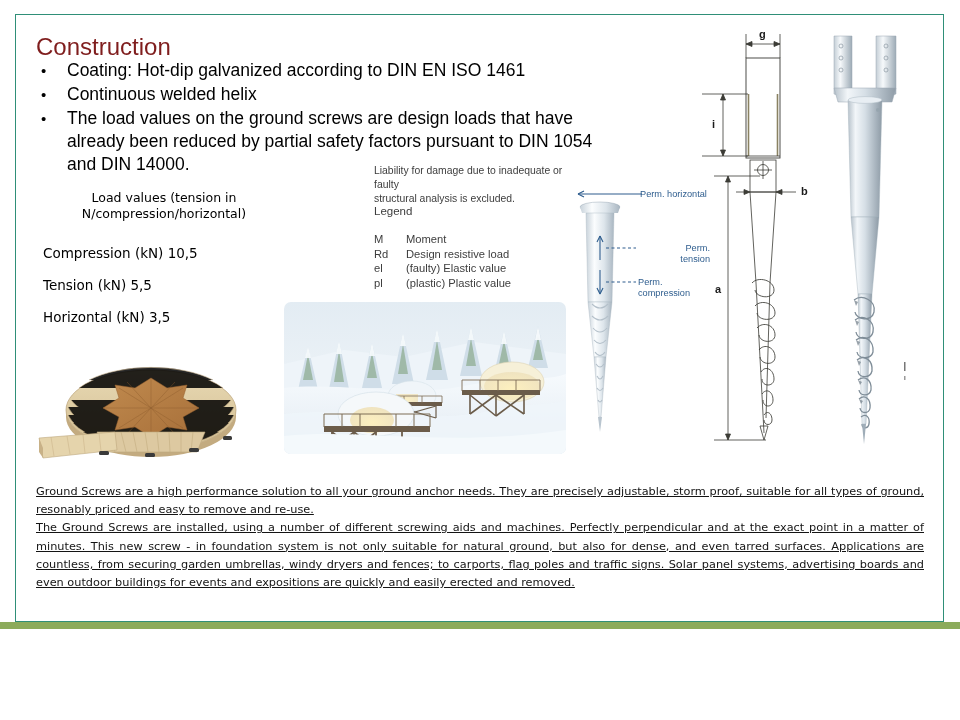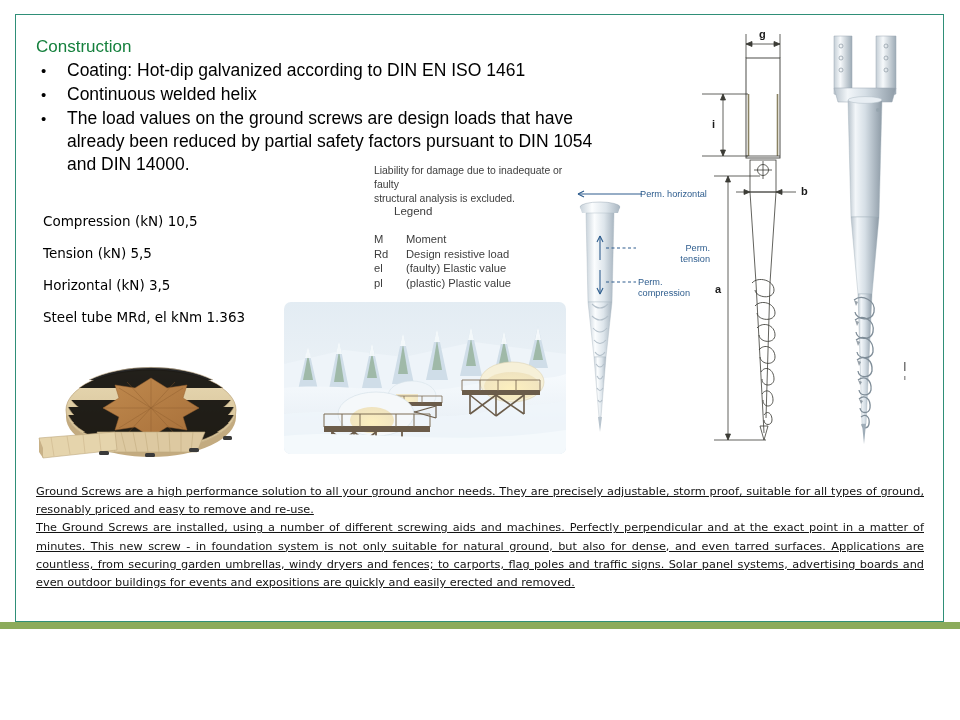--- a/index.html
+++ b/index.html
@@ -6,36 +6,36 @@
   body{width:960px;height:720px;position:relative;overflow:hidden;
        font-family:"Liberation Sans","DejaVu Sans",sans-serif;color:#000;}
 
   
   #page{position:absolute;left:0;top:0;width:960px;height:720px;background:#fff;}
   #frame{position:absolute;left:15px;top:14px;width:929px;height:608px;
          border:1.2px solid #2f8f78;box-sizing:border-box;pointer-events:none;}
 
   
   #construction{position:absolute;left:36px;top:36px;width:560px;}
-  .head-line{font-size:17px;line-height:22px;color:#15803d;}
+  .head-line{font-size:24px;line-height:22px;color:#7f1d1d;}
   .bul{display:flex;font-size:17.5px;line-height:23px;margin-top:1px;}
   .bul .dot{width:26px;flex:0 0 26px;text-align:left;padding-left:5px;font-size:15px;}
   .bul .btxt{flex:1;}
 
   
   #loadvals{position:absolute;left:38px;top:190px;width:250px;
             font-family:"DejaVu Sans","Liberation Sans",sans-serif;}
   #lv-title{font-size:12.5px;line-height:16px;text-align:center;width:200px;margin-left:26px;}
   .lv-row{font-size:13.5px;line-height:18px;margin-top:14px;padding-left:5px;}
   .lv-row.first{margin-top:22px;}
 
   
   #liability{position:absolute;left:374px;top:164px;width:190px;
              font-size:10.4px;line-height:14px;color:#3d3d3d;}
-  #legend-word{position:absolute;left:374px;top:205px;font-size:11.5px;color:#3d3d3d;margin-left:20px;}
+  #legend-word{position:absolute;left:374px;top:205px;font-size:11.5px;color:#3d3d3d;}
   #legend{position:absolute;left:374px;top:232px;width:200px;font-size:11.2px;
           line-height:14.5px;color:#3d3d3d;}
   .lg-row{display:flex;}
   .lg-k{width:32px;flex:0 0 32px;}
   .lg-v{flex:1;}
 
   
   #deck{position:absolute;left:27px;top:360px;width:228px;height:103px;}
 
   
@@ -85,24 +85,27 @@
       <span class="dot">•</span>
       <span class="btxt">Continuous welded helix</span>
     </div>
     <div class="bul">
       <span class="dot">•</span>
       <span class="btxt">The load values on the ground screws are design loads that have already been reduced by partial safety factors pursuant to DIN 1054 and DIN 14000.</span>
     </div>
   </div>
 
   <div id="loadvals">
+    <div id="lv-title">
+      <div>Load values (tension in</div>
+      <div>N/compression/horizontal)</div>
+    </div>
     <div class="lv-row first">Compression (kN) 10,5</div>
     <div class="lv-row">Tension (kN) 5,5</div>
     <div class="lv-row">Horizontal (kN)  3,5</div>
-    <div class="lv-row">Steel tube MRd, el kNm  1.363</div>
   </div>
 
   <div id="liability">
     <div>Liability for damage due to inadequate or faulty</div>
     <div>structural  analysis is excluded.</div>
   </div>
   <div id="legend-word">Legend</div>
   <div id="legend">
     <div class="lg-row">
       <span class="lg-k">M</span>

